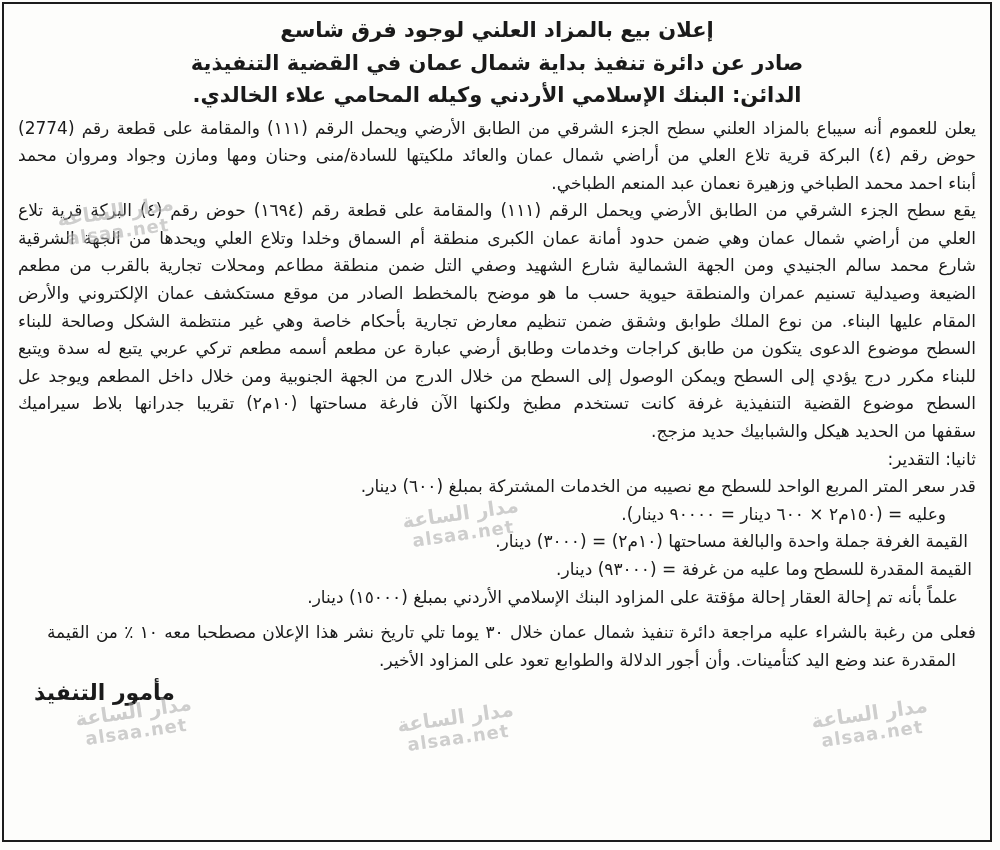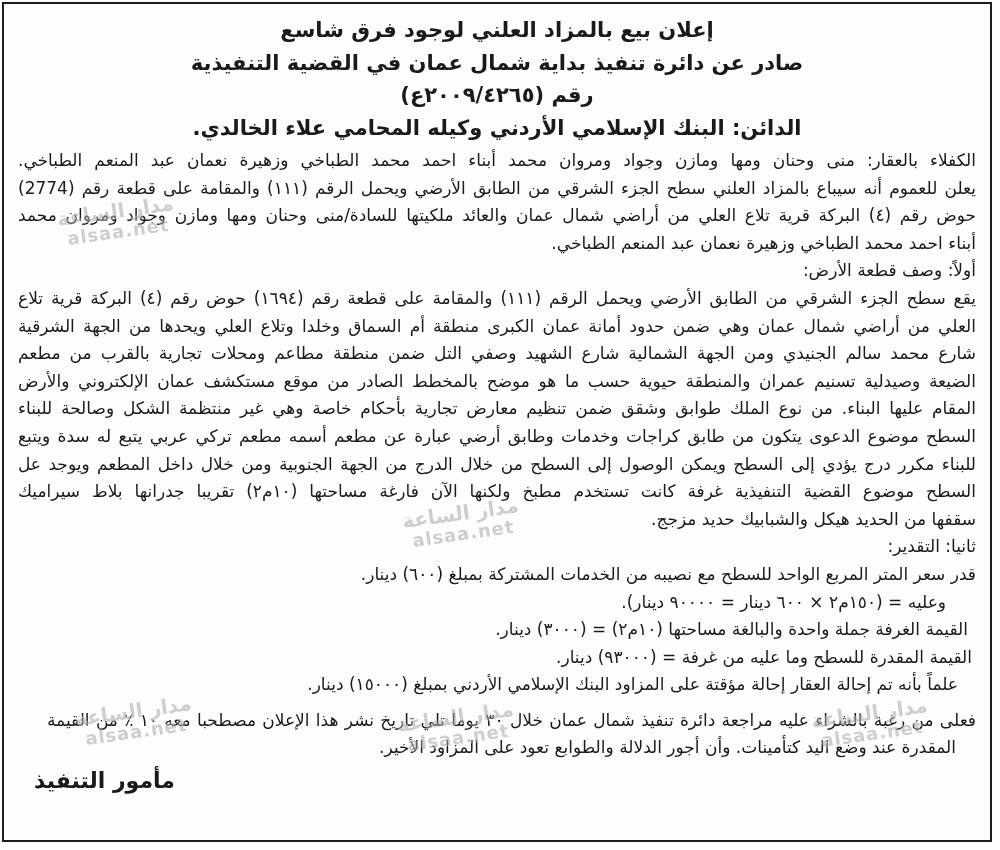--- a/index.html
+++ b/index.html
@@ -66,29 +66,26 @@
   .wm .en { font-size: 18px; letter-spacing: 1px; direction: ltr; }
 </style>
 </head>
 <body>
 
 <div class="page">
   <div class="sheet">
     <div class="header-block">
         <div class="hline">إعلان بيع بالمزاد العلني لوجود فرق شاسع</div>
         <div class="hline">صادر عن دائرة تنفيذ بداية شمال عمان في القضية التنفيذية</div>
-        <div class="hline">رقم (٢٠٠٩/٤٢٦٥ع)</div>
         <div class="hline">الدائن: البنك الإسلامي الأردني وكيله المحامي علاء الخالدي.</div>
       </div>
     <div class="body-block">
-        <div class="line j">الكفلاء بالعقار: منى وحنان ومها ومازن وجواد ومروان محمد أبناء احمد محمد الطباخي وزهيرة نعمان عبد المنعم الطباخي.</div>
         <div class="line j">يعلن للعموم أنه سيباع بالمزاد العلني سطح الجزء الشرقي من الطابق الأرضي ويحمل الرقم (١١١) والمقامة على قطعة رقم (2774)</div>
         <div class="line j">حوض رقم (٤) البركة قرية تلاع العلي من أراضي شمال عمان والعائد ملكيتها للسادة/منى وحنان ومها ومازن وجواد ومروان محمد</div>
         <div class="line">أبناء احمد محمد الطباخي وزهيرة نعمان عبد المنعم الطباخي.</div>
-        <div class="line">أولاً: وصف قطعة الأرض:</div>
         <div class="line j">يقع سطح الجزء الشرقي من الطابق الأرضي ويحمل الرقم (١١١) والمقامة على قطعة رقم (١٦٩٤) حوض رقم (٤) البركة قرية تلاع</div>
         <div class="line j">العلي من أراضي شمال عمان وهي ضمن حدود أمانة عمان الكبرى منطقة أم السماق وخلدا وتلاع العلي ويحدها من الجهة الشرقية</div>
         <div class="line j">شارع محمد سالم الجنيدي ومن الجهة الشمالية شارع الشهيد وصفي التل ضمن منطقة مطاعم ومحلات تجارية بالقرب من مطعم</div>
         <div class="line j">الضيعة وصيدلية تسنيم عمران والمنطقة حيوية حسب ما هو موضح بالمخطط الصادر من موقع مستكشف عمان الإلكتروني والأرض</div>
         <div class="line j">المقام عليها البناء. من نوع الملك طوابق وشقق ضمن تنظيم معارض تجارية بأحكام خاصة وهي غير منتظمة الشكل وصالحة للبناء</div>
         <div class="line j">السطح موضوع الدعوى يتكون من طابق كراجات وخدمات وطابق أرضي عبارة عن مطعم أسمه مطعم تركي عربي يتبع له سدة ويتبع</div>
         <div class="line j">للبناء مكرر درج يؤدي إلى السطح ويمكن الوصول إلى السطح من خلال الدرج من الجهة الجنوبية ومن خلال داخل المطعم ويوجد عل</div>
         <div class="line j">السطح موضوع القضية التنفيذية غرفة كانت تستخدم مطبخ ولكنها الآن فارغة مساحتها (١٠م٢) تقريبا جدرانها بلاط سيراميك</div>
         <div class="line">سقفها من الحديد هيكل والشبابيك حديد مزجج.</div>
         <div class="line">ثانيا: التقدير:</div>

